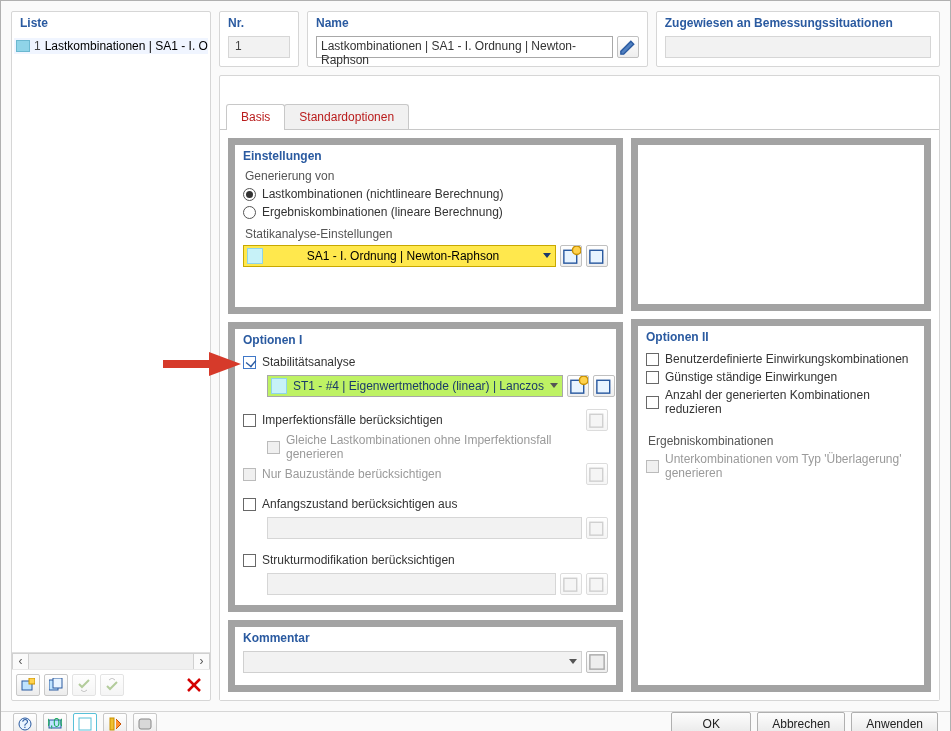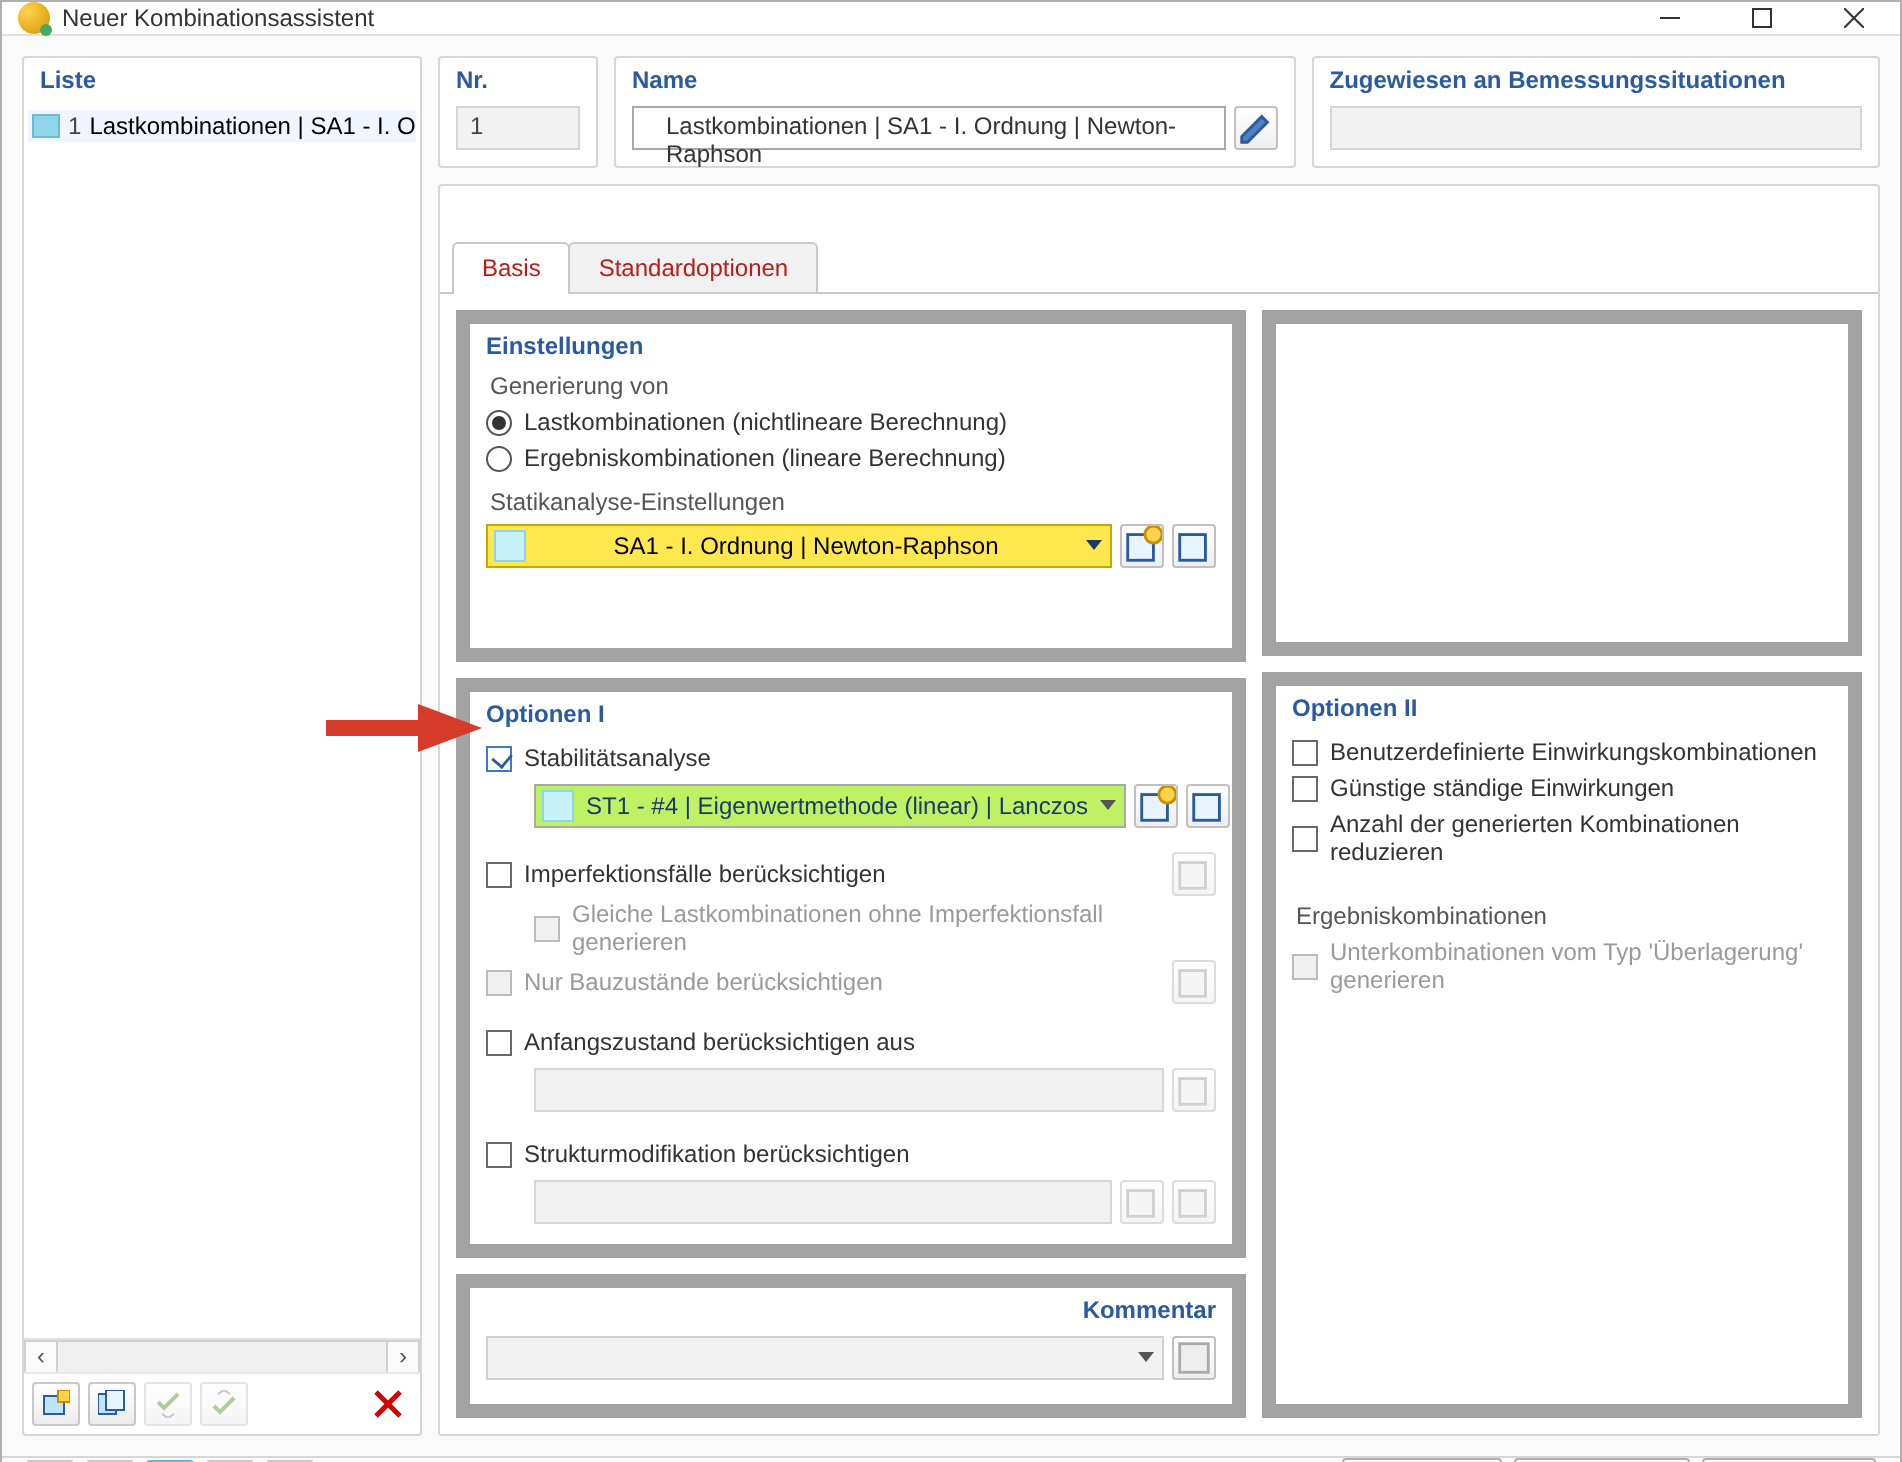--- a/index.html
+++ b/index.html
@@ -29,21 +29,21 @@
   .tool-btn.flat { border-color: transparent; background: transparent; }
   .tool-btn svg { width:14px; height:14px; }
   .tool-btn.disabled { opacity: .5; }
   .right-col { flex: 1; display: flex; flex-direction: column; gap: 8px; min-width: 0; }
   .top-boxes { display: flex; gap: 8px; }
   .nr-box { width: 80px; }
   .name-box { flex: 1.2; }
   .zug-box { flex: 1; }
   .field-line { padding: 0 8px 8px 8px; display:flex; align-items:center; gap:4px;}
   .ro-field { background: #f2f2f2; border: 1px solid #d6d6d6; height: 22px; padding: 2px 6px; color:#444; flex:1;}
-  .txt-field { border: 1px solid #a8a8a8; height: 22px; padding: 2px 16px; flex:1; background:#fff; color:#333;}
+  .txt-field { border: 1px solid #a8a8a8; height: 22px; padding: 2px 4px; flex:1; background:#fff; color:#333;}
   .mini-btn { width: 22px; height: 22px; border:1px solid #c0c0c0; background:linear-gradient(#fff,#eee); display:flex; align-items:center; justify-content:center; border-radius:2px;}
   .tabs-panel { flex:1; display:flex; flex-direction:column; }
   .tabstrip { display:flex; padding: 4px 6px 0 6px; gap:0; }
   .tab { padding: 5px 14px 6px 14px; border:1px solid #c8c8c8; border-bottom:none; background:#f1f1f1; color:#b91c1c; border-top-left-radius:3px; border-top-right-radius:3px; margin-right:-1px;margin-top:24px;}
   .tab.active { background:#fff; font-weight:400; position:relative; z-index:2;}
   .tab-body { flex:1; border-top:1px solid #c8c8c8; margin-top:-1px; background:#fff; padding:8px; display:flex; gap:8px; overflow:hidden;}
   .col { flex:1; display:flex; flex-direction:column; gap:8px; min-width:0;}
   .group { border:7px solid #a3a3a3; background:#fff; padding:8px; }
   .group-title { color:#2a5aa0; font-weight:600; margin:-4px 0 6px 0;}
   .radio-row, .check-row { display:flex; align-items:center; gap:6px; padding:2px 0; color:#333;}
@@ -61,59 +61,37 @@
   .dropdown .chip { width:16px; height:16px; margin:0 6px 0 3px; background:#c7f2f8; border:1px solid #8fd4e8;}
   .dropdown .dd-text { flex:1; color:#1a3a6a; white-space:nowrap; overflow:hidden; text-overflow:ellipsis;}
   .dropdown.yellow .dd-text { color:#000; }
   .dropdown .caret { position:absolute; right:4px; top:7px; width:0;height:0;border-left:4px solid transparent;border-right:4px solid transparent;border-top:5px solid #555;}
   .dropdown.yellow .caret { border-top-color:#1a3a6a;}
   .dropdown.disabled { background:#f2f2f2; border-color:#d0d0d0;}
   .dropdown.disabled .dd-text { color:#b0b0b0;}
   .inline-btns { display:flex; gap:4px;}
   .sub-label { color:#555; margin:6px 0 2px 2px;}
   .flexrow { display:flex; align-items:center; gap:6px;}
-  .group.kommentar { padding-bottom:10px;text-align:right;}
+  .group.kommentar { padding-bottom:10px;}
   .bottom-bar { height:44px; border-top:1px solid #d6d6d6; display:flex; align-items:center; padding:0 12px; gap:6px; background:#fafafa;}
   .bottom-bar .spacer { flex:1; }
   .dlg-btn { min-width:80px; height:24px; border:1px solid #b0b0b0; background:linear-gradient(#fdfdfd,#e8e8e8); padding:0 14px; border-radius:2px; color:#222;}
   .red-arrow { position:absolute; left:162px; top:349px; z-index:50; }
   .sep { height:10px; }
   .grp-fill { background:#f2f2f2; border:1px solid #d6d6d6; height:22px; flex:1;}
 </style>
 </head>
 <body>
 
 <div class="window">
 
   <svg class="red-arrow" width="78" height="28" viewBox="0 0 78 28">
     <path d="M0 10 L46 10 L46 2 L78 14 L46 26 L46 18 L0 18 Z" fill="#d63a2a"></path>
   </svg>
 
-  <div class="titlebar">
-    <div class="app-icon"></div>
-    <div class="title">Neuer Kombinationsassistent</div>
-    <div class="win-controls">
-      <div class="win-btn">
-          <svg viewBox="0 0 10 10">
-            <line x1="0" y1="5" x2="10" y2="5" stroke="#333" stroke-width="1"></line>
-          </svg>
-        </div>
-      <div class="win-btn">
-          <svg viewBox="0 0 10 10">
-            <rect x="0.5" y="0.5" width="9" height="9" fill="none" stroke="#333" stroke-width="1"></rect>
-          </svg>
-        </div>
-      <div class="win-btn">
-          <svg viewBox="0 0 10 10">
-            <line x1="0" y1="0" x2="10" y2="10" stroke="#333"></line>
-            <line x1="10" y1="0" x2="0" y2="10" stroke="#333"></line>
-          </svg>
-        </div>
-    </div>
-  </div>
 
   <div class="body-area">
     <div class="main-row">
 
       <div class="panel left-panel">
         <div class="panel-head">Liste</div>
         <div class="liste-body">
           <div class="list-item">
             <div class="color-chip"></div>
             <div class="list-num">1</div>

